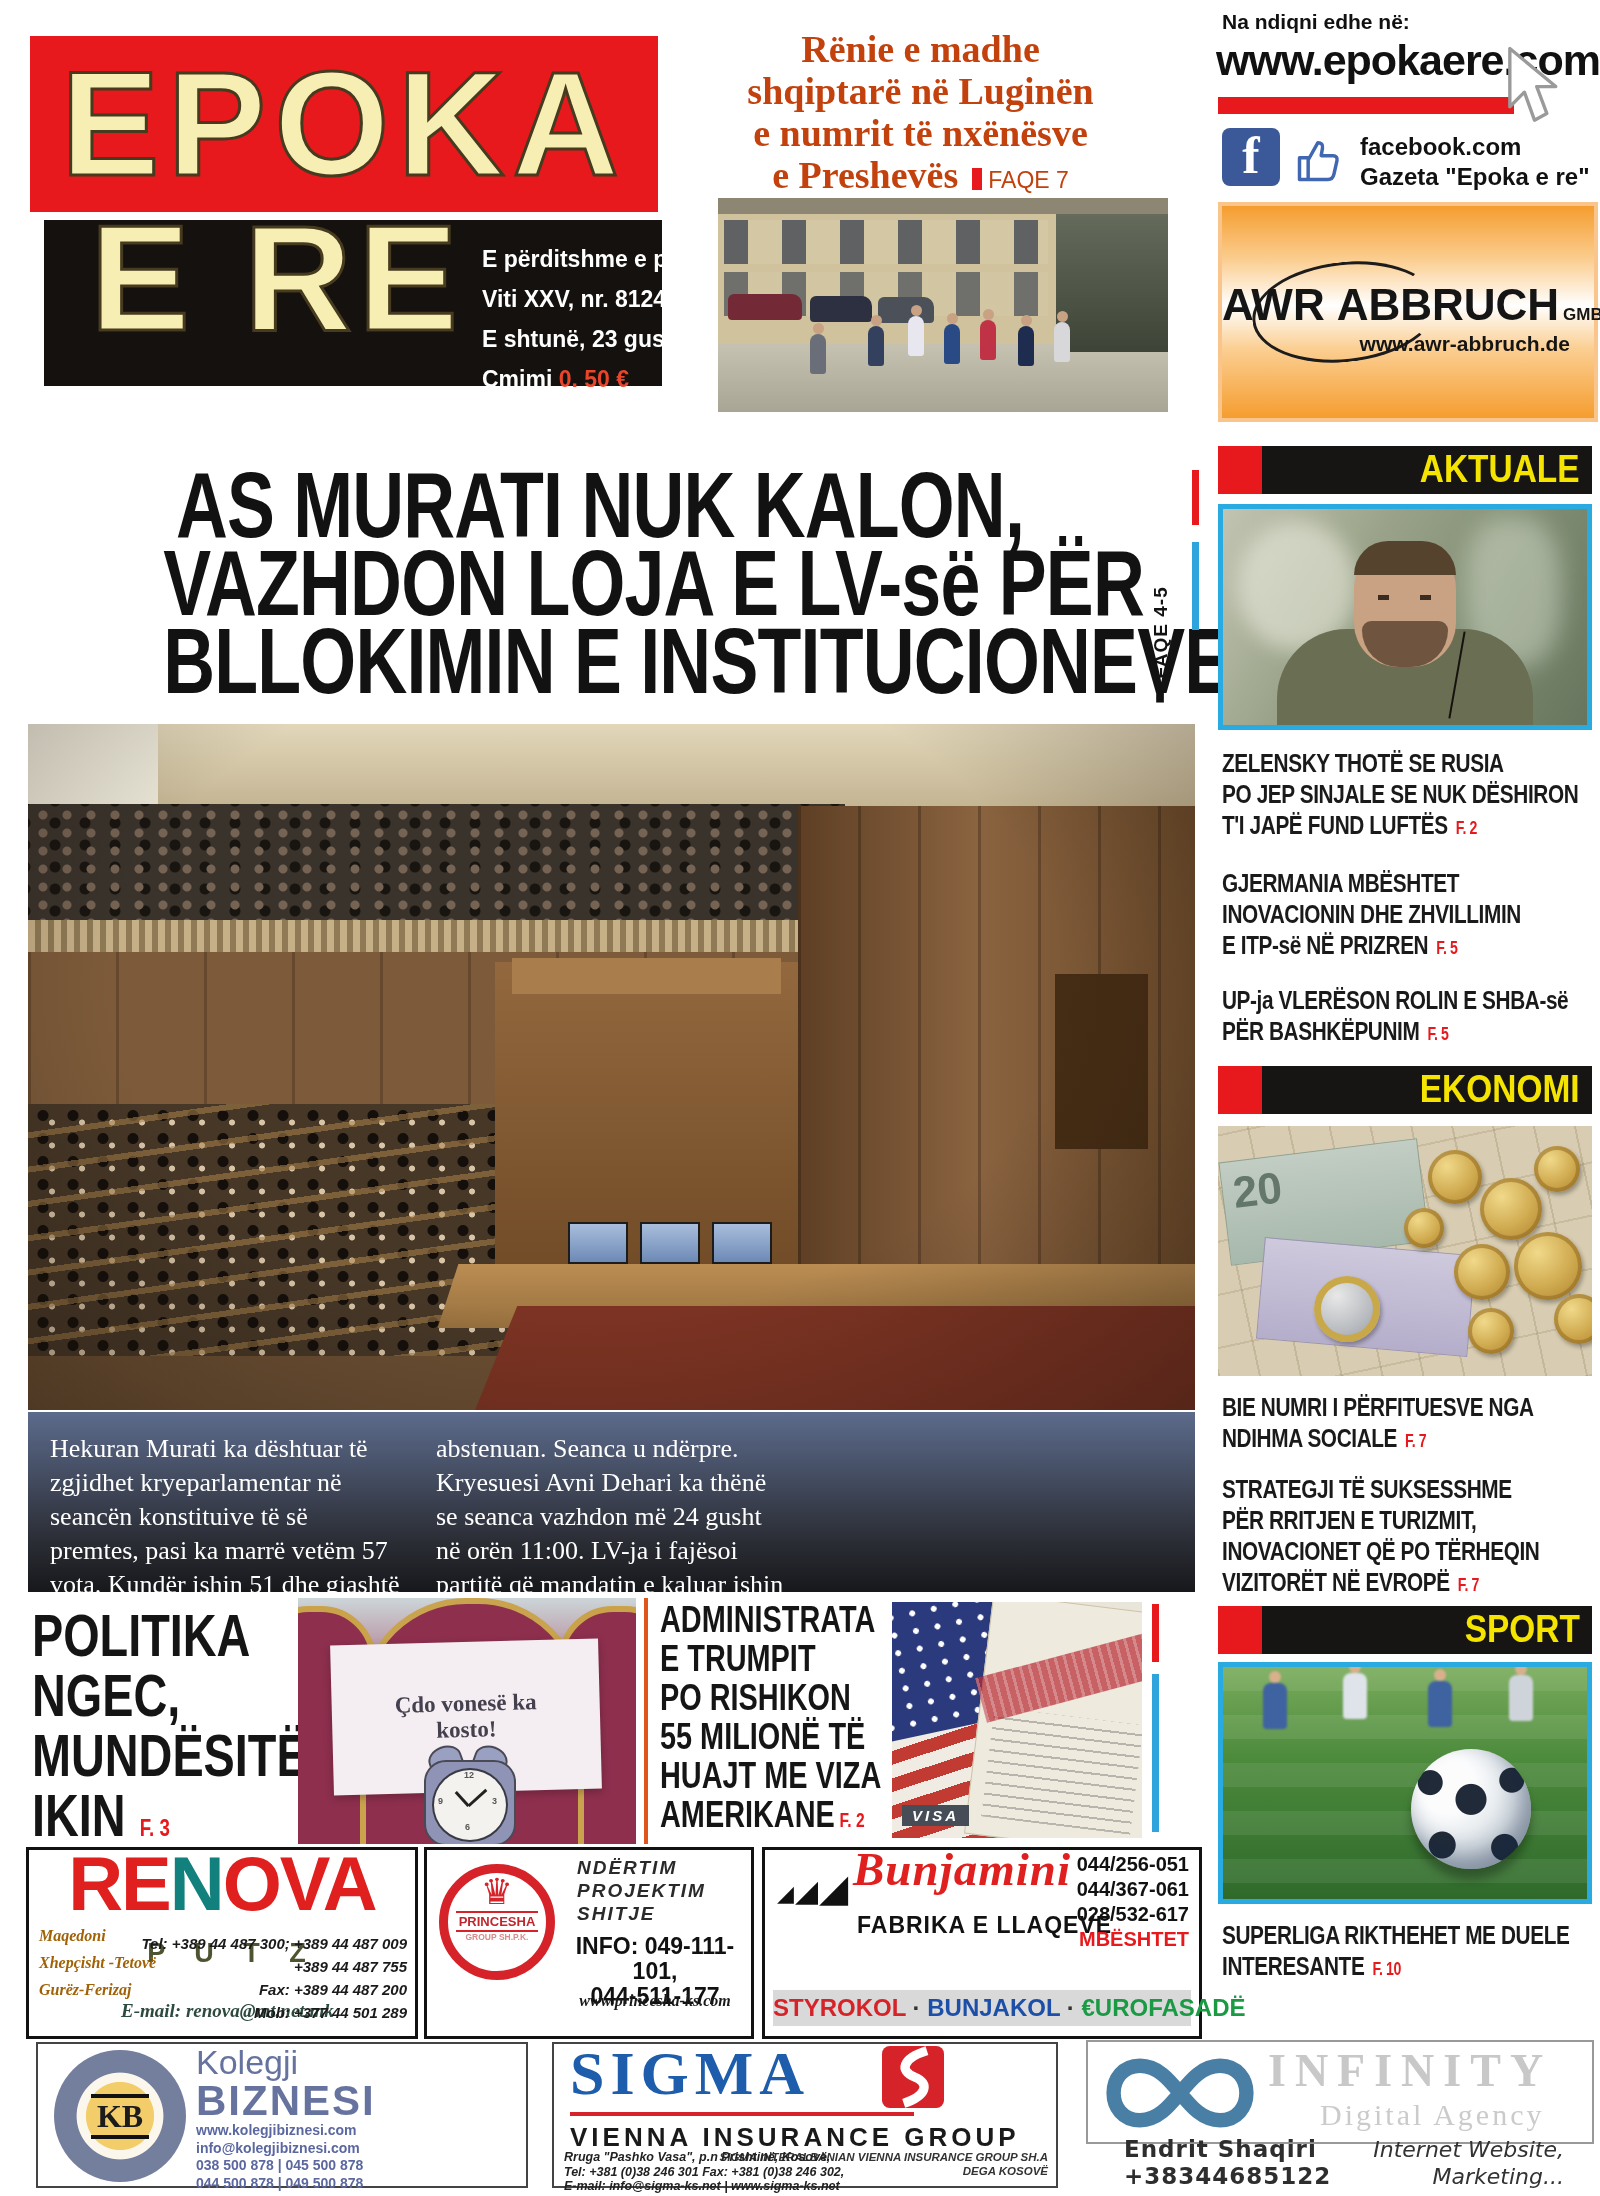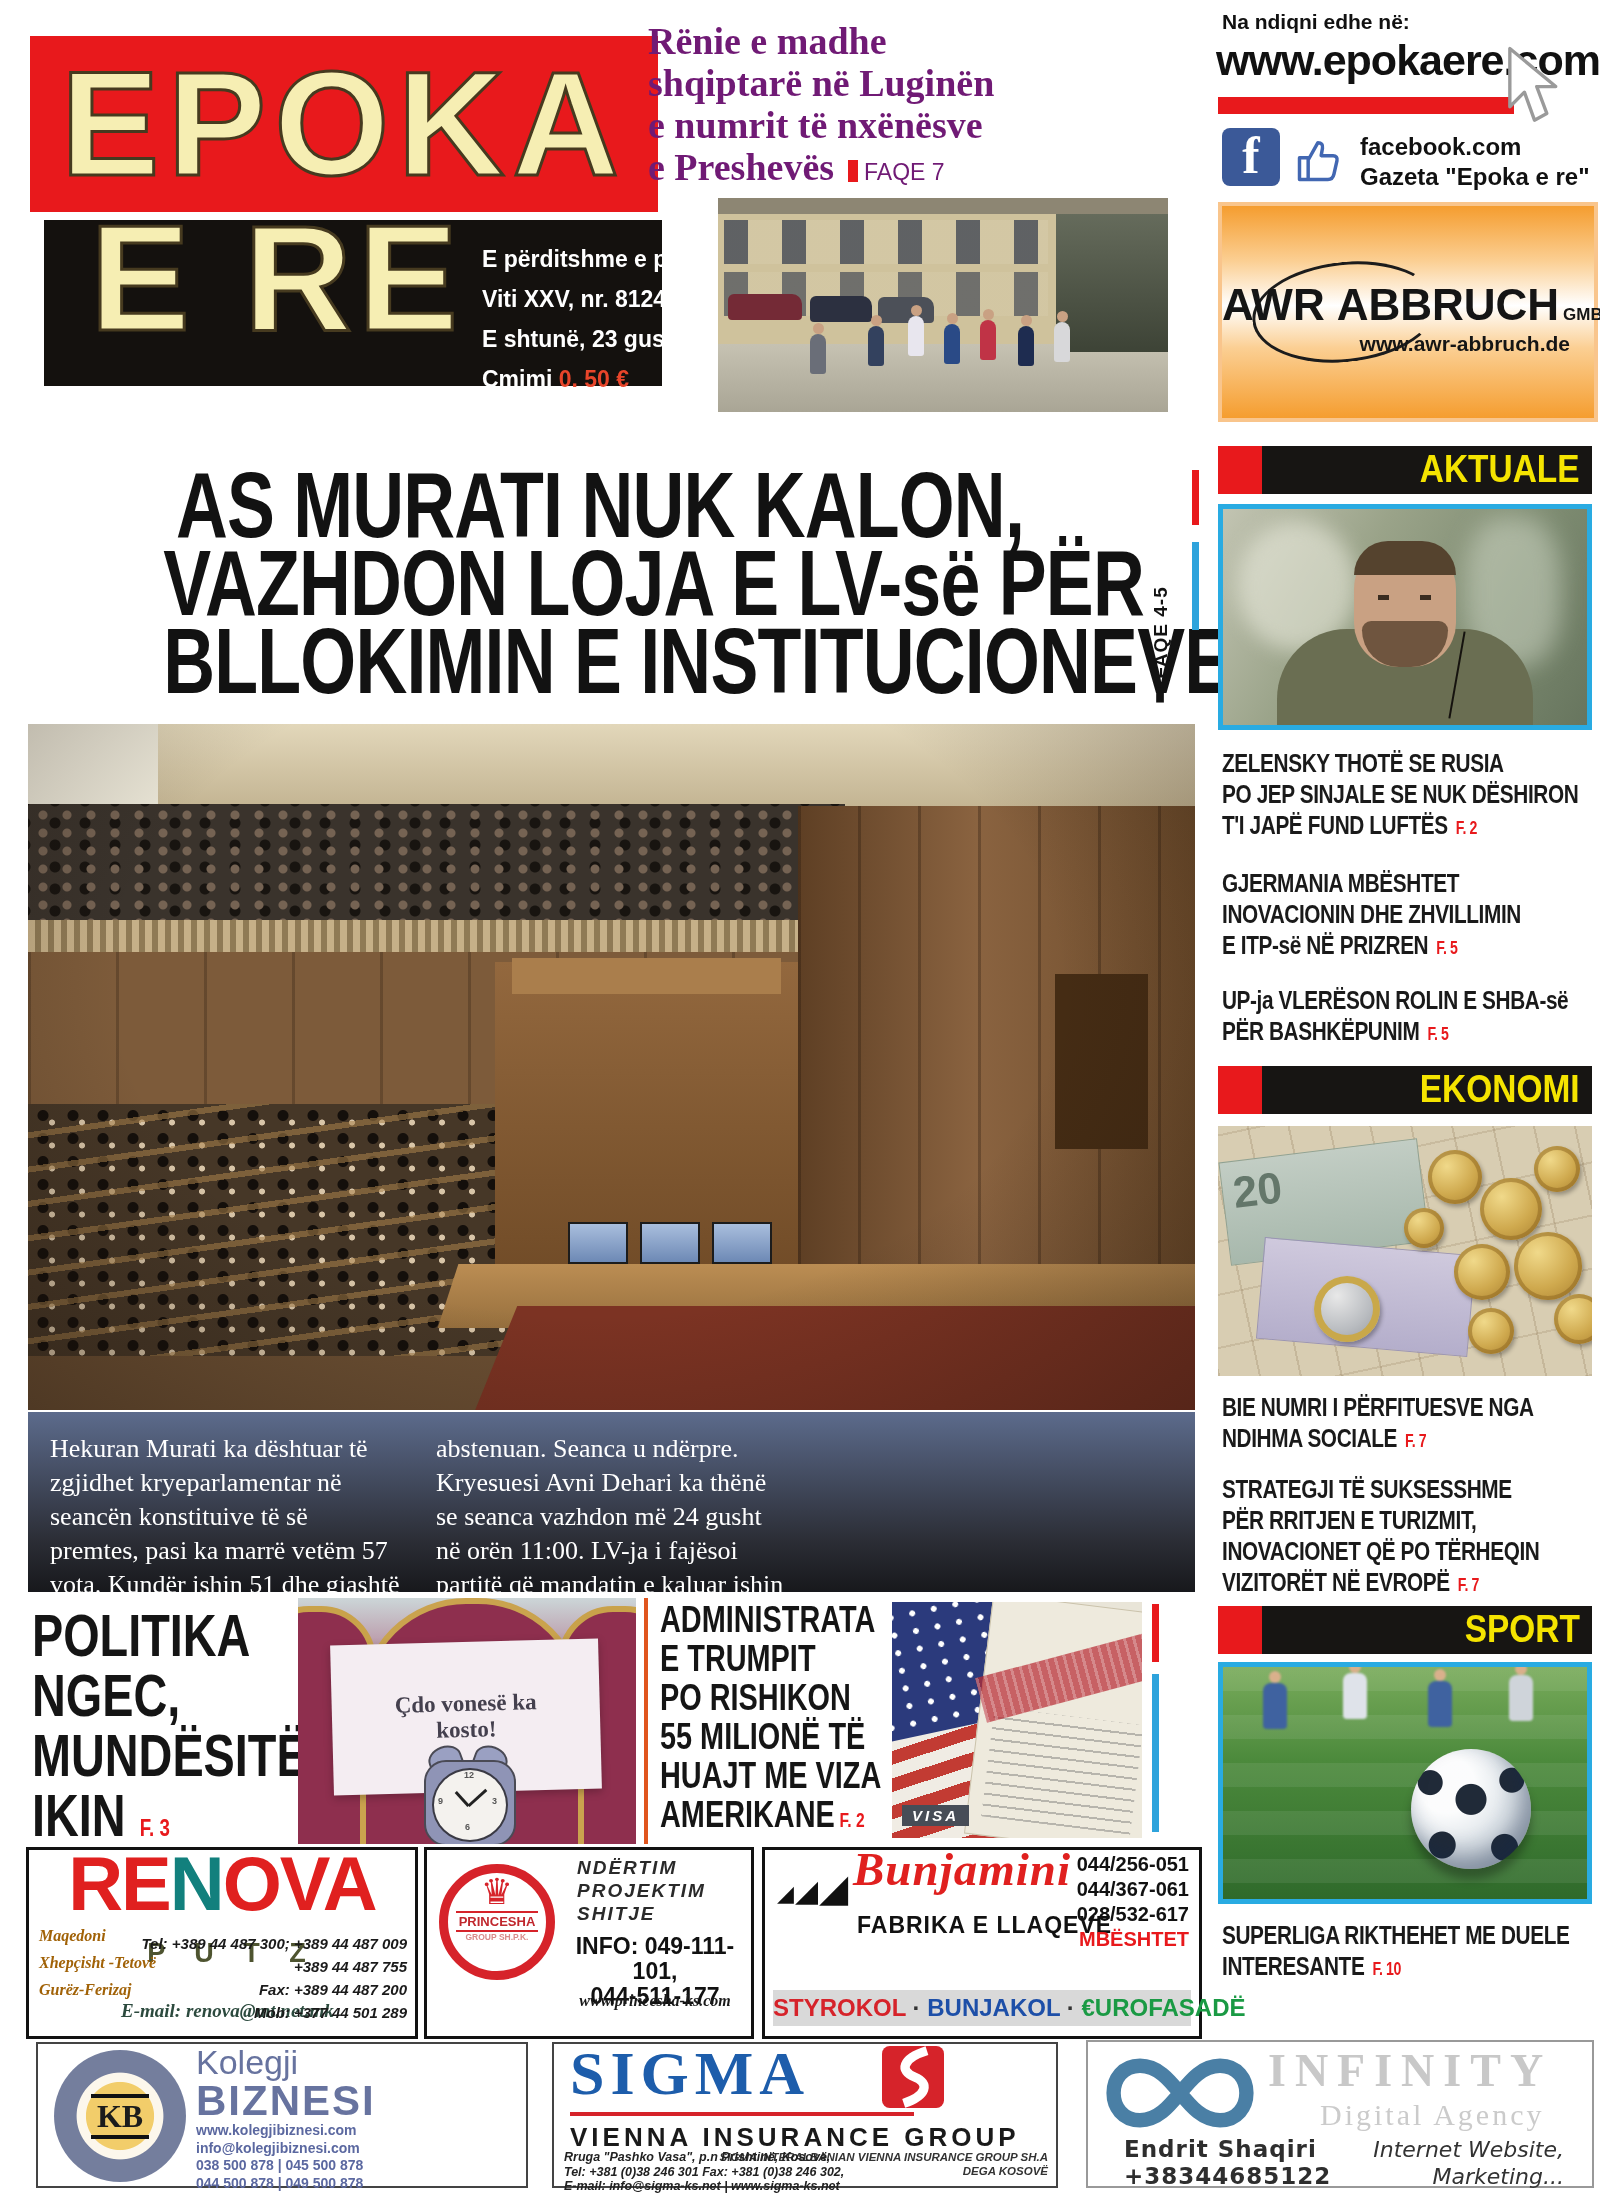--- a/index.html
+++ b/index.html
@@ -11,21 +11,21 @@
   .pref{color:#e8191c;font-size:.68em;font-weight:900;margin-left:10px}
 
   
   .logo-red{left:30px;top:36px;width:628px;height:176px;background:#e8191c;display:flex;align-items:center;justify-content:center}
   .logo-red span{font-size:148px;font-weight:900;letter-spacing:8px;color:#f6eeb3;-webkit-text-stroke:3px #463a1f}
   .logo-black{left:44px;top:220px;width:618px;height:166px;background:#14110e}
   .logo-ere{position:absolute;left:46px;top:-28px;font-size:150px;font-weight:900;letter-spacing:6px;color:#f6eeb3;-webkit-text-stroke:3px #463a1f}
   .mast-info{position:absolute;left:438px;top:26px;color:#fff;font-weight:700;font-size:23px}
   .mast-info div{margin-bottom:13px;white-space:nowrap}
   .price-val{color:#e8452a;font-weight:900}
-  .top-story{left:648px;top:20px;width:545px;text-align:left;font-family:"Liberation Serif",serif;font-weight:700;font-size:38px;line-height:42px;color:#701a75}
+  .top-story{left:648px;top:28px;width:545px;text-align:center;font-family:"Liberation Serif",serif;font-weight:700;font-size:38px;line-height:42px;color:#c2410c}
   .red-sq{display:inline-block;width:10px;height:22px;background:#e8191c;margin:0 6px -2px 14px}
   .ts-page{font-family:"Liberation Sans",sans-serif;font-weight:400;font-size:23px}
   .follow-label{left:1222px;top:10px;font-weight:700;font-size:21px;color:#111}
   .follow-site{left:1216px;top:36px;font-weight:900;font-size:43px;letter-spacing:-1px;color:#111}
   .follow-bar{left:1218px;top:97px;width:296px;height:17px;background:#e8191c}
   .cursor{left:1494px;top:44px;width:72px;height:84px}
   .fb-f{left:1222px;top:128px;width:58px;height:58px;background:#3b5998;border-radius:8px;color:#fff;font-family:"Liberation Serif",serif;font-weight:700;font-size:52px;text-align:center;line-height:56px}
   .thumb{left:1292px;top:134px;width:54px;height:52px}
   .fb-text{left:1360px;top:132px;font-weight:700;font-size:24px;line-height:30px;color:#111;white-space:nowrap}
   .awr{left:1218px;top:202px;width:372px;height:212px;border:4px solid #f9c58c;background:linear-gradient(180deg,#f59d2f 0%,#fbcf93 26%,#ffffff 47%,#fbcf93 67%,#f59d2f 100%)}
@@ -168,21 +168,21 @@
   .k-l1{font-size:34px;line-height:36px}
   .k-l2{font-size:42px;line-height:42px;font-weight:700;letter-spacing:2px}
   .k-s{font-size:14px;line-height:17.5px;font-weight:700;color:#5b68a0}
   .sigma{left:552px;top:2042px;width:506px;height:146px;border:2px solid #444}
   .sg-brand{position:absolute;left:16px;top:-6px;font-family:"Liberation Serif",serif;font-weight:900;font-size:62px;letter-spacing:6px;color:#1d5dab}
   .sg-logo{position:absolute;left:328px;top:2px;width:62px;height:62px}
   .sg-rule{position:absolute;left:16px;top:68px;width:344px;height:4px;background:#d6232a}
   .sg-vig{position:absolute;left:16px;top:78px;font-weight:700;font-size:26px;letter-spacing:4px;color:#1a1a1a}
   .sg-right{position:absolute;right:8px;top:106px;text-align:right;font-style:italic;font-weight:700;font-size:11.5px;line-height:14px;color:#333}
   .sg-addr{position:absolute;left:10px;top:106px;font-style:italic;font-weight:700;font-size:12.5px;line-height:14.5px;color:#222}
-  .inf{left:1086px;top:2040px;width:508px;height:148px;border:2px solid #999}
+  .inf{left:1086px;top:2040px;width:508px;height:104px;border:2px solid #999}
   .inf-logo{position:absolute;left:12px;top:8px;width:160px;height:86px}
   .inf-name{position:absolute;left:180px;top:2px;font-family:"Liberation Serif",serif;font-weight:700;font-size:46px;letter-spacing:9px;color:#c8c8c8}
   .inf-sub{position:absolute;left:232px;top:56px;font-family:"Liberation Serif",serif;font-size:30px;letter-spacing:3px;color:#cbcbcb}
   .inf-person{position:absolute;left:36px;top:94px;font-family:"DejaVu Sans",sans-serif;font-weight:600;font-size:23px;line-height:27px;letter-spacing:1px;color:#2e2e2e}
   .inf-svc{position:absolute;right:28px;top:94px;text-align:right;font-family:"DejaVu Sans",sans-serif;font-style:italic;font-size:22px;line-height:27px;color:#333}
 </style>
 </head>
 <body>
 
 <div id="page">

